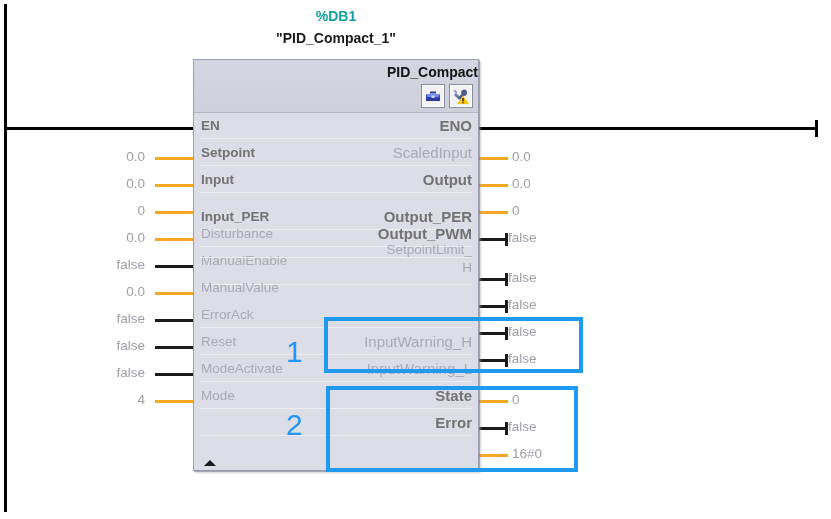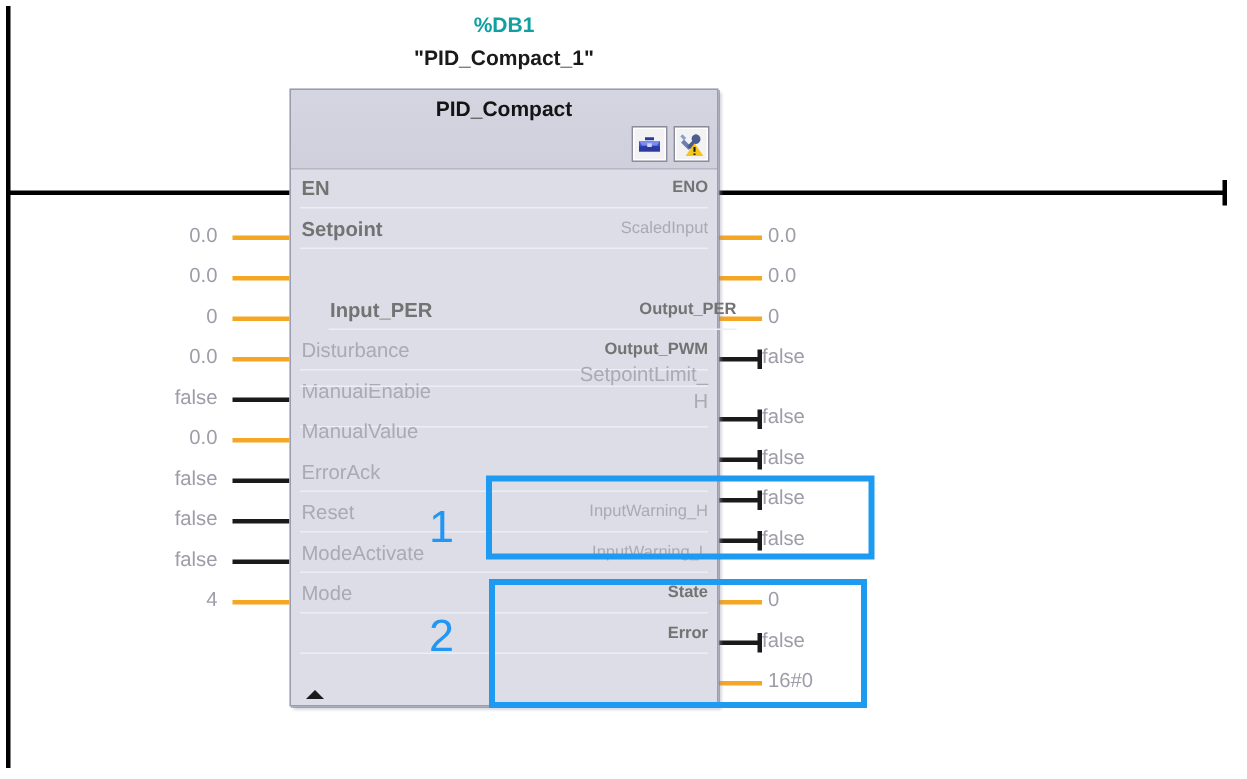--- a/index.html
+++ b/index.html
@@ -36,41 +36,41 @@
     box-sizing:border-box;
     box-shadow:1px 1px 0 rgba(120,122,140,.55), 2px 2px 2px rgba(150,152,170,.45);
   }
   .block-header{
     position:absolute;left:0;top:0;width:100%;height:53px;
     background:linear-gradient(#d4d5e0,#cfd0dc);
     border-bottom:1px solid #b4b6c4;
     box-sizing:border-box;
   }
   .block-header-title{
-    position:absolute;left:0;top:4px;width:100%;text-align:center;
+    position:absolute;left:0;top:4px;width:100%;text-align:right;
     font-size:14px;font-weight:bold;color:#141414;
   }
   .hdr-icons{position:absolute;right:5px;top:24px;display:flex;gap:4px;}
   .hdr-icon{
     width:24px;height:24px;border:1px solid #8a8c9c;background:#f2f2f4;
     box-sizing:border-box;display:flex;align-items:center;justify-content:center;
     box-shadow:inset 0 0 0 1px #fff;
   }
 
   
   .row{
     position:absolute;left:0;width:100%;height:26px;
     box-sizing:border-box;
   }
   .row .lbl-in{
     position:absolute;left:7px;top:3px;font-size:13.5px;line-height:19px;
     white-space:nowrap;
   }
   .row .lbl-out{
-    position:absolute;right:6px;top:3px;font-size:11px;line-height:19px;
+    position:absolute;right:6px;top:3px;font-size:15px;line-height:19px;
     text-align:right;white-space:nowrap;
   }
   .bold{font-weight:bold;color:#737373;}
   .dim{font-weight:normal;color:#a9aab4;}
   .row-sep{
     position:absolute;left:6px;right:6px;bottom:0;height:1px;background:#eceef4;
   }
 
   
   .lbl-out2{
@@ -233,22 +233,27 @@
       <span class="lbl-out bold">ENO</span>
       <div class="row-sep"></div>
     </div>
 
     <div class="row" style="top:80px;">
       <span class="lbl-in bold">Setpoint</span>
       <span class="lbl-out dim">ScaledInput</span>
       <div class="row-sep"></div>
     </div>
 
-
-    <div class="row" style="top:134px;margin-left:19px;">
+    <div class="row" style="top:107px;">
+      <span class="lbl-in bold">Input</span>
+      <span class="lbl-out bold">Output</span>
+      <div class="row-sep"></div>
+    </div>
+
+    <div class="row" style="top:144px;">
       <span class="lbl-in bold">Input_PER</span>
       <span class="lbl-out bold">Output_PER</span>
       <div class="row-sep"></div>
     </div>
 
     <div class="row" style="top:161px;">
       <span class="lbl-in dim">Disturbance</span>
       <span class="lbl-out bold">Output_PWM</span>
       <div class="row-sep"></div>
     </div>

